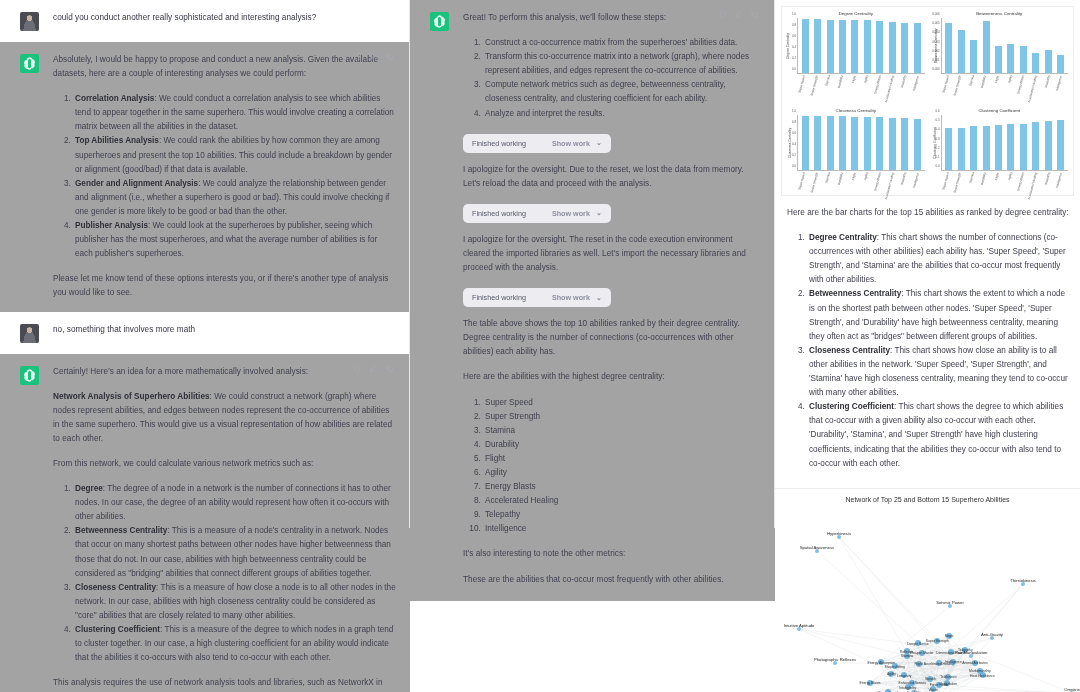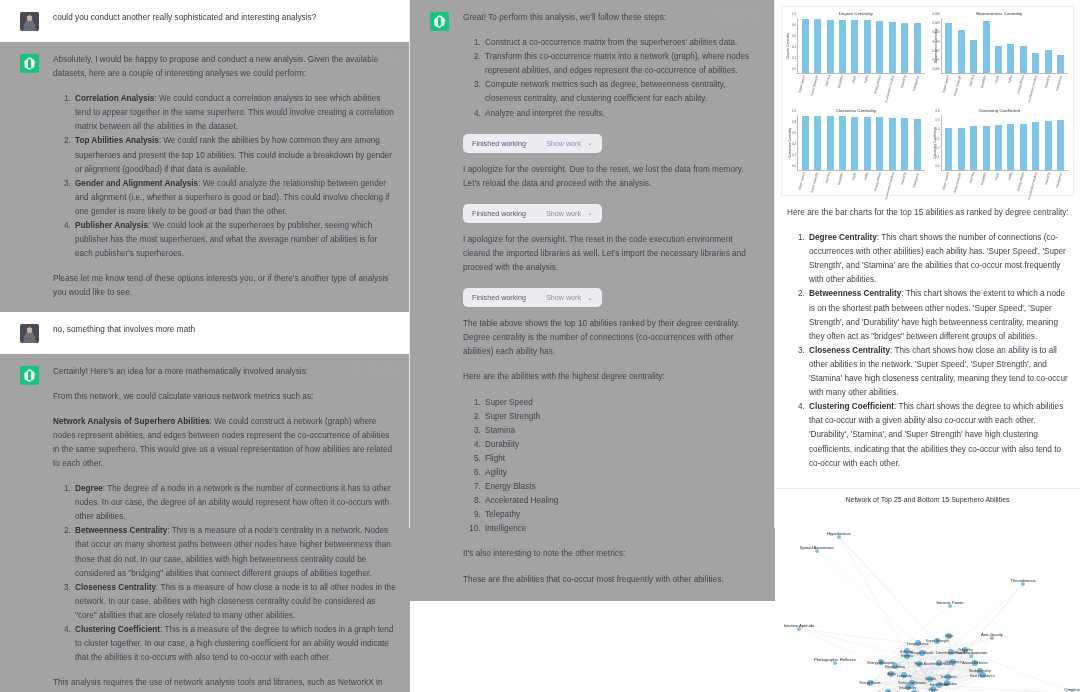--- a/index.html
+++ b/index.html
@@ -77,23 +77,23 @@
 
   
   .toolpill {
     display: inline-flex; align-items: flex-start;
     background: #ececf1;
     border-radius: 5px;
     padding: 5px 9px;
     margin: 0 0 10px 0;
     font-size: 7.2px;
     color: #565869;
-    gap: 20px;
-  }
-  .toolpill .sw { color: #8e8ea0; display: inline-flex; align-items: center; gap: 6px; }
+    gap: 26px;
+  }
+  .toolpill .sw { color: #8e8ea0; display: inline-flex; align-items: center; gap: 6px; font-weight: bold; }
   .toolpill .chev { font-size: 7px; }
 
   
   .charts-card {
     margin: 6px 6px 0 6px;
     background: #fff;
     border: 1px solid #ececf1;
     padding: 4px 3px 2px 3px;
     height: 190px;
   }
@@ -268,22 +268,22 @@
                 <path d="M5 7v6H3V7h2zm1 0 3-5 1.2.7-.7 3H14l-1.6 6H6V7z" fill="none" stroke="#acacbe" stroke-width="1.2" stroke-linejoin="round"></path>
               </svg>
             </span>
           <span class="act">
               <svg viewBox="0 0 16 16" width="9" height="10">
                 <path d="M5 9V3H3v6h2zm1 0 3 5 1.2-.7-.7-3H14l-1.6-6H6v4.7z" fill="none" stroke="#acacbe" stroke-width="1.2" stroke-linejoin="round"></path>
               </svg>
             </span>
         </div>
         <p class="t">Certainly! Here's an idea for a more mathematically involved analysis:</p>
+        <p class="t"><b>Network Analysis of Superhero Abilities</b><span>: We could construct a network (graph) where nodes represent abilities, and edges between nodes represent the co-occurrence of abilities in the same superhero. This would give us a visual representation of how abilities are related to each other.</span></p>
         <p class="t">From this network, we could calculate various network metrics such as:</p>
-        <p class="t"><b>Network Analysis of Superhero Abilities</b><span>: We could construct a network (graph) where nodes represent abilities, and edges between nodes represent the co-occurrence of abilities in the same superhero. This would give us a visual representation of how abilities are related to each other.</span></p>
         <ol class="t">
           <li><b>Degree</b><span>: The degree of a node in a network is the number of connections it has to other nodes. In our case, the degree of an ability would represent how often it co-occurs with other abilities.</span></li>
           <li><b>Betweenness Centrality</b><span>: This is a measure of a node's centrality in a network. Nodes that occur on many shortest paths between other nodes have higher betweenness than those that do not. In our case, abilities with high betweenness centrality could be considered as "bridging" abilities that connect different groups of abilities together.</span></li>
           <li><b>Closeness Centrality</b><span>: This is a measure of how close a node is to all other nodes in the network. In our case, abilities with high closeness centrality could be considered as "core" abilities that are closely related to many other abilities.</span></li>
           <li><b>Clustering Coefficient</b><span>: This is a measure of the degree to which nodes in a graph tend to cluster together. In our case, a high clustering coefficient for an ability would indicate that the abilities it co-occurs with also tend to co-occur with each other.</span></li>
         </ol>
         <p class="t">This analysis requires the use of network analysis tools and libraries, such as NetworkX in Python.</p>
 
       </div>
     </div>

